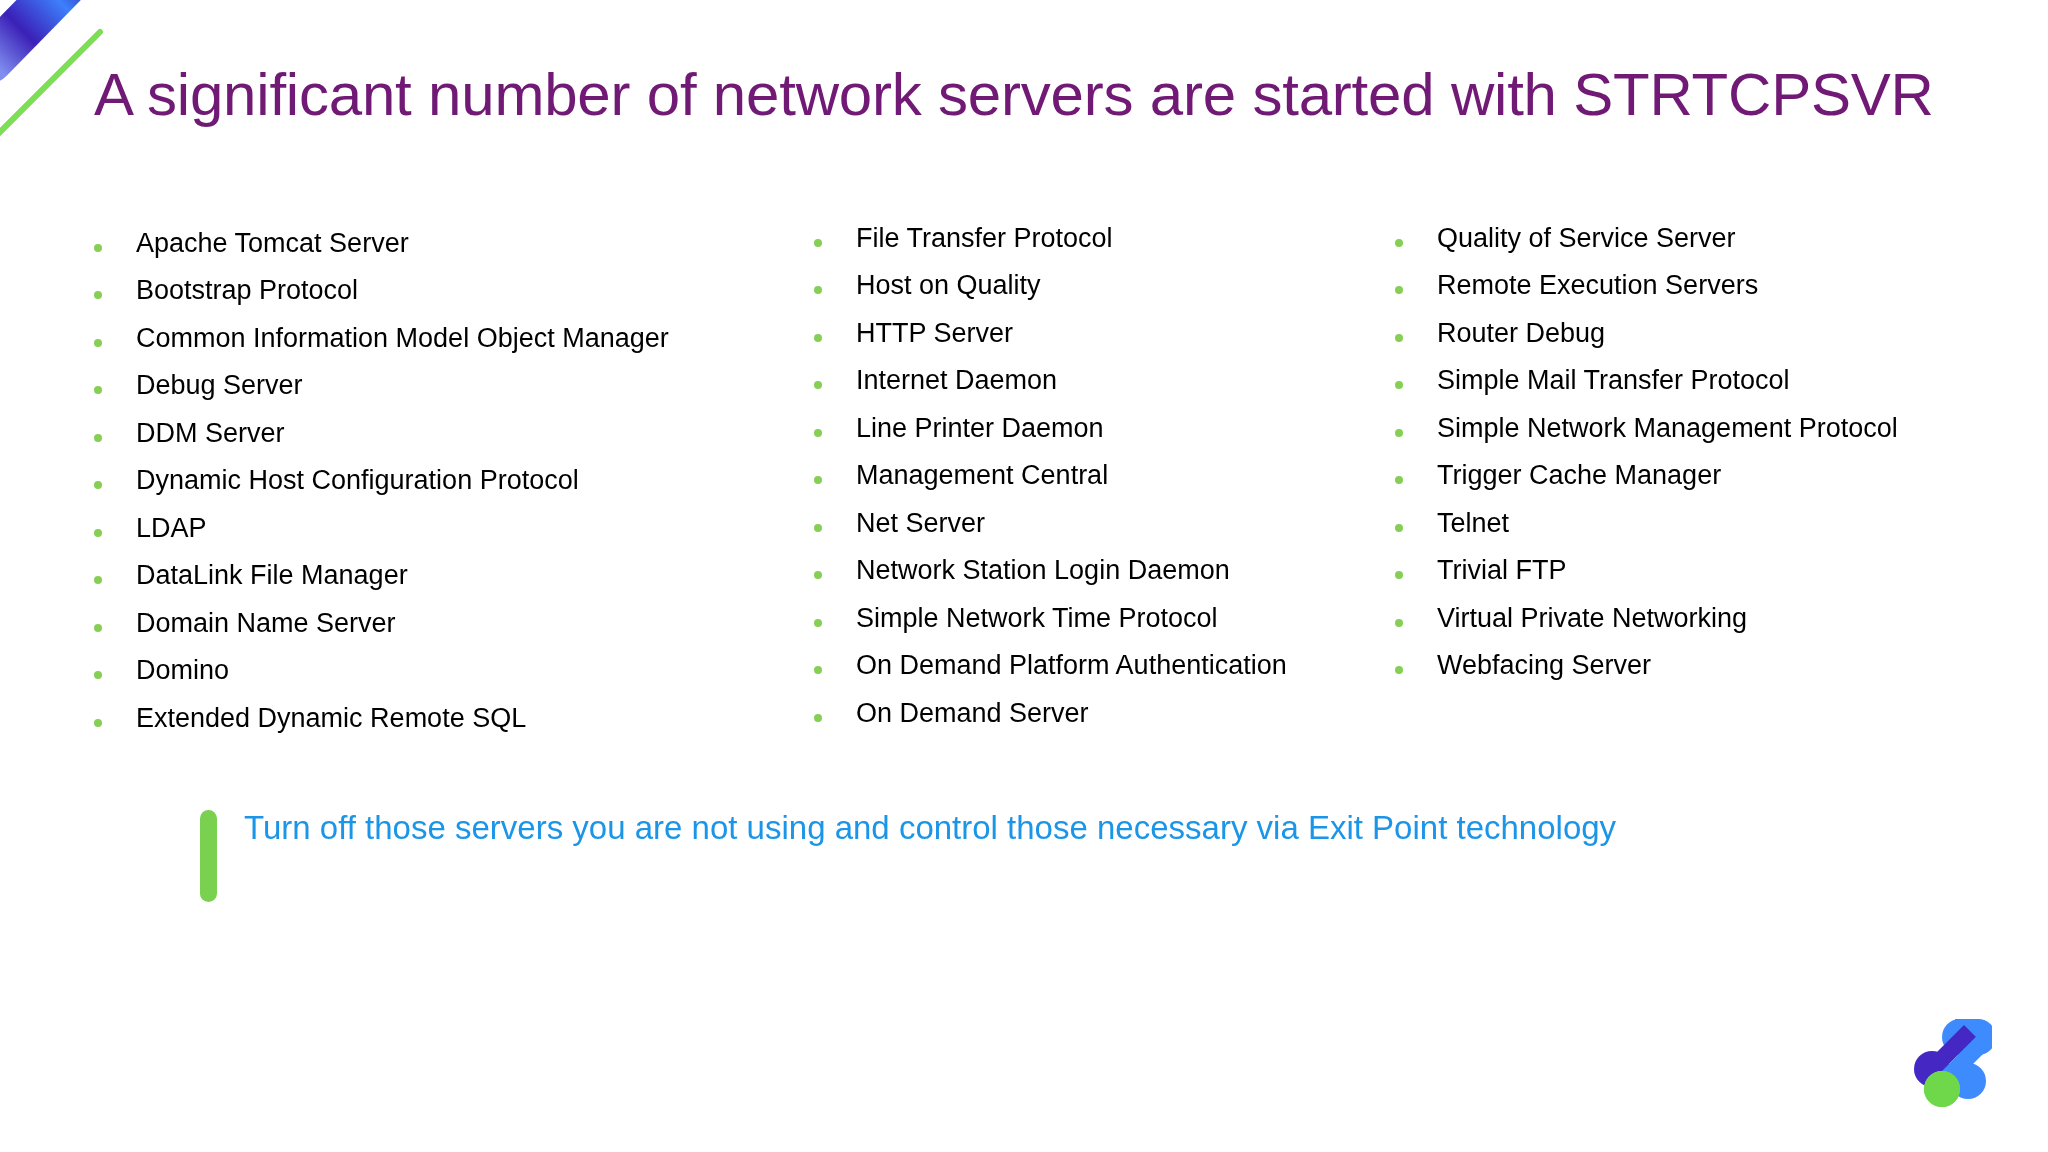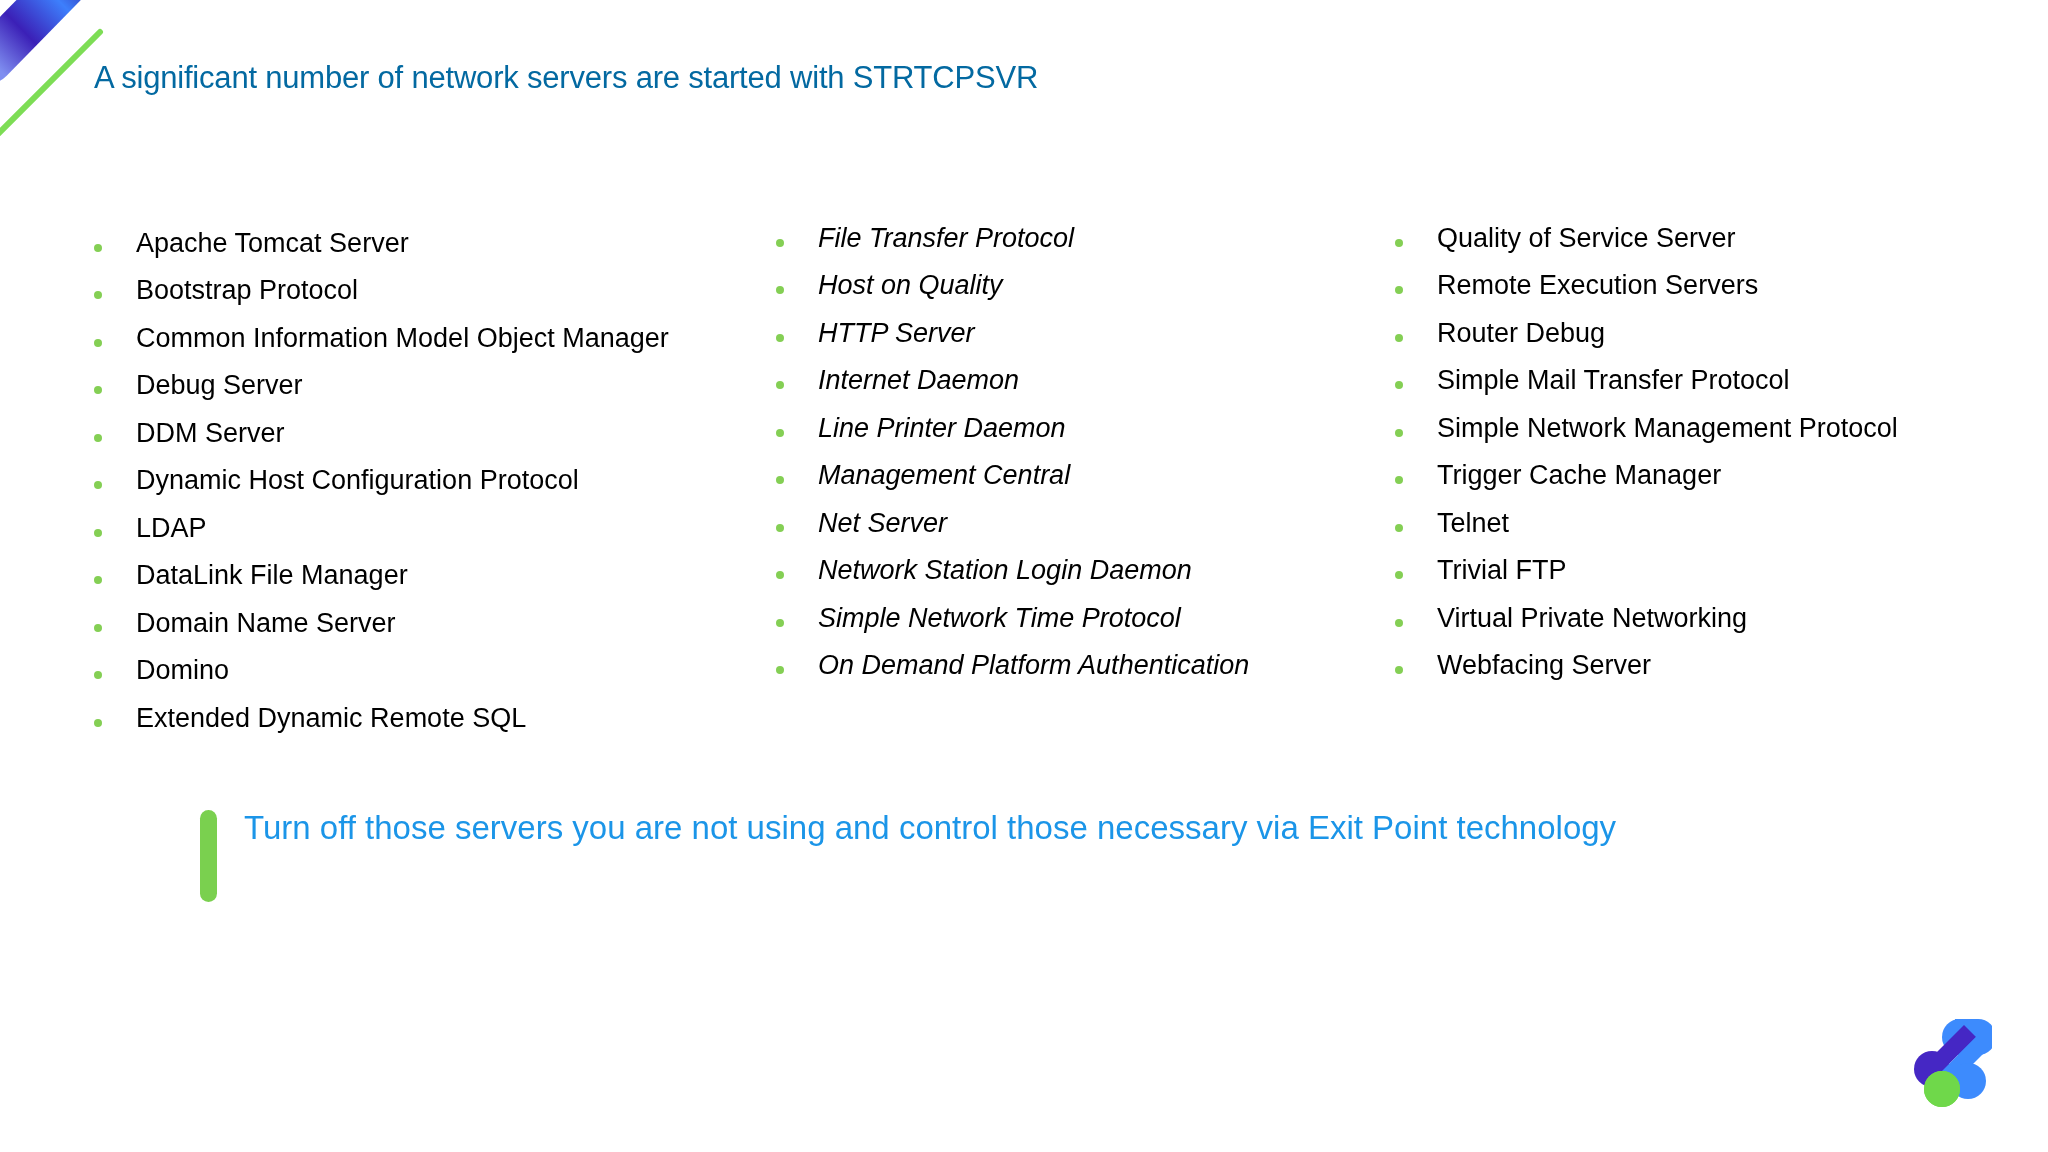--- a/index.html
+++ b/index.html
@@ -25,42 +25,42 @@
     pointer-events: none;
   }
   #deco-corner svg { display: block; }
 
   
   #slide-title {
     position: absolute;
     left: 94px;
     top: 60px;
     width: 1880px;
-    font-size: 31px;
+    font-size: 60px;
     line-height: 1.15;
-    color: #0369a1;
+    color: #701a75;
     font-weight: 400;
     letter-spacing: -0.2px;
     white-space: nowrap;
   }
 
   
   #columns {
     position: absolute;
     left: 0;
     top: 196px;
     width: 2048px;
     height: 520px;
   }
   .bullet-col {
     position: absolute;
     top: 0;
   }
   #col-1 { left: 94px;  width: 620px; }
-  #col-2 { left: 776px; width: 620px; font-style: italic; }
+  #col-2 { left: 814px; width: 620px; }
   #col-3 { left: 1395px; width: 640px; }
 
   
   #col-1 { padding-top: 13px; }
   #col-2 { padding-top: 8px; }
   #col-3 { padding-top: 8px; }
 
   .bullet-item {
     display: flex;
     align-items: flex-end;
@@ -226,20 +226,24 @@
       <span class="bullet-text">Network Station Login Daemon</span>
     </div>
     <div class="bullet-item">
       <span class="bullet-dot"></span>
       <span class="bullet-text">Simple Network Time Protocol</span>
     </div>
     <div class="bullet-item">
       <span class="bullet-dot"></span>
       <span class="bullet-text">On Demand Platform Authentication</span>
     </div>
+    <div class="bullet-item">
+      <span class="bullet-dot"></span>
+      <span class="bullet-text">On Demand Server</span>
+    </div>
   </div>
 
   <div class="bullet-col" id="col-3">
     <div class="bullet-item">
       <span class="bullet-dot"></span>
       <span class="bullet-text">Quality of Service Server</span>
     </div>
     <div class="bullet-item">
       <span class="bullet-dot"></span>
       <span class="bullet-text">Remote Execution Servers</span>

